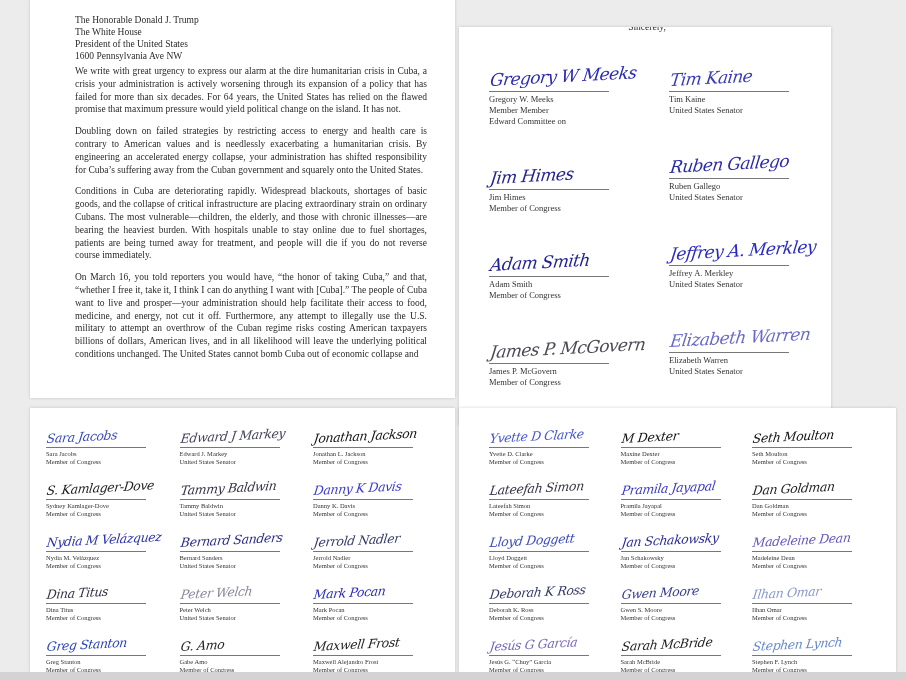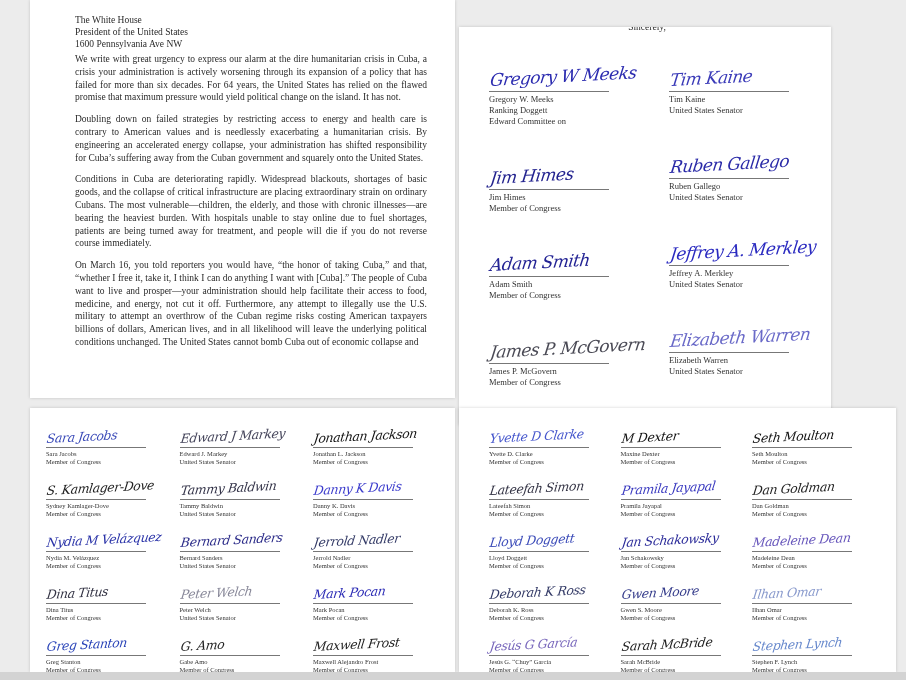--- a/index.html
+++ b/index.html
@@ -51,20 +51,21 @@
       border-radius:50%;transform:skewX(-35deg) rotate(12deg);}
 </style>
 </head>
 <body>
 
 <div class="canvas">
 
   <div class="page" id="page-letter">
     <div class="address">
 
+    <div class="addr-line">The Honorable Donald J. Trump</div>
         <div class="addr-line">The White House</div>
         <div class="addr-line">President of the United States</div>
         <div class="addr-line">1600 Pennsylvania Ave NW</div>
       </div>
     <div class="body-paras">
 
     <p>We write with great urgency to express our alarm at the dire humanitarian crisis in Cuba, a crisis your administration is actively worsening through its expansion of a policy that has failed for more than six decades. For 64 years, the United States has relied on the flawed promise that maximum pressure would yield political change on the island. It has not.</p>
         <p>Doubling down on failed strategies by restricting access to energy and health care is contrary to American values and is needlessly exacerbating a humanitarian crisis. By engineering an accelerated energy collapse, your administration has shifted responsibility for Cuba’s suffering away from the Cuban government and squarely onto the United States.</p>
         <p>Conditions in Cuba are deteriorating rapidly. Widespread blackouts, shortages of basic goods, and the collapse of critical infrastructure are placing extraordinary strain on ordinary Cubans. The most vulnerable—children, the elderly, and those with chronic illnesses—are bearing the heaviest burden. With hospitals unable to stay online due to fuel shortages, patients are being turned away for treatment, and people will die if you do not reverse course immediately.</p>
         <p>On March 16, you told reporters you would have, “the honor of taking Cuba,” and that, “whether I free it, take it, I think I can do anything I want with [Cuba].” The people of Cuba want to live and prosper—your administration should help facilitate their access to food, medicine, and energy, not cut it off. Furthermore, any attempt to illegally use the U.S. military to attempt an overthrow of the Cuban regime risks costing American taxpayers billions of dollars, American lives, and in all likelihood will leave the underlying political conditions unchanged. The United States cannot bomb Cuba out of economic collapse and</p>
@@ -76,21 +77,21 @@
     <div class="sig1-cols">
       <div class="sig1-col-left">
 
           <div class="sb">
             <div class="sig" style="color: rgb(43, 43, 176);">
               <span class="sig-text">Gregory W Meeks</span>
             </div>
             <div class="sig-line"></div>
             <div class="sig-name">Gregory W. Meeks</div>
             <div class="sig-title">
-              <div>Ranking Doggett</div>
+              <div>Member Member</div>
               <div>Edward Committee on</div>
             </div>
           </div>
 
           <div class="sb">
             <div class="sig" style="color: rgb(35, 35, 143);">
               <span class="sig-text">Jim Himes</span>
             </div>
             <div class="sig-line"></div>
             <div class="sig-name">Jim Himes</div>

